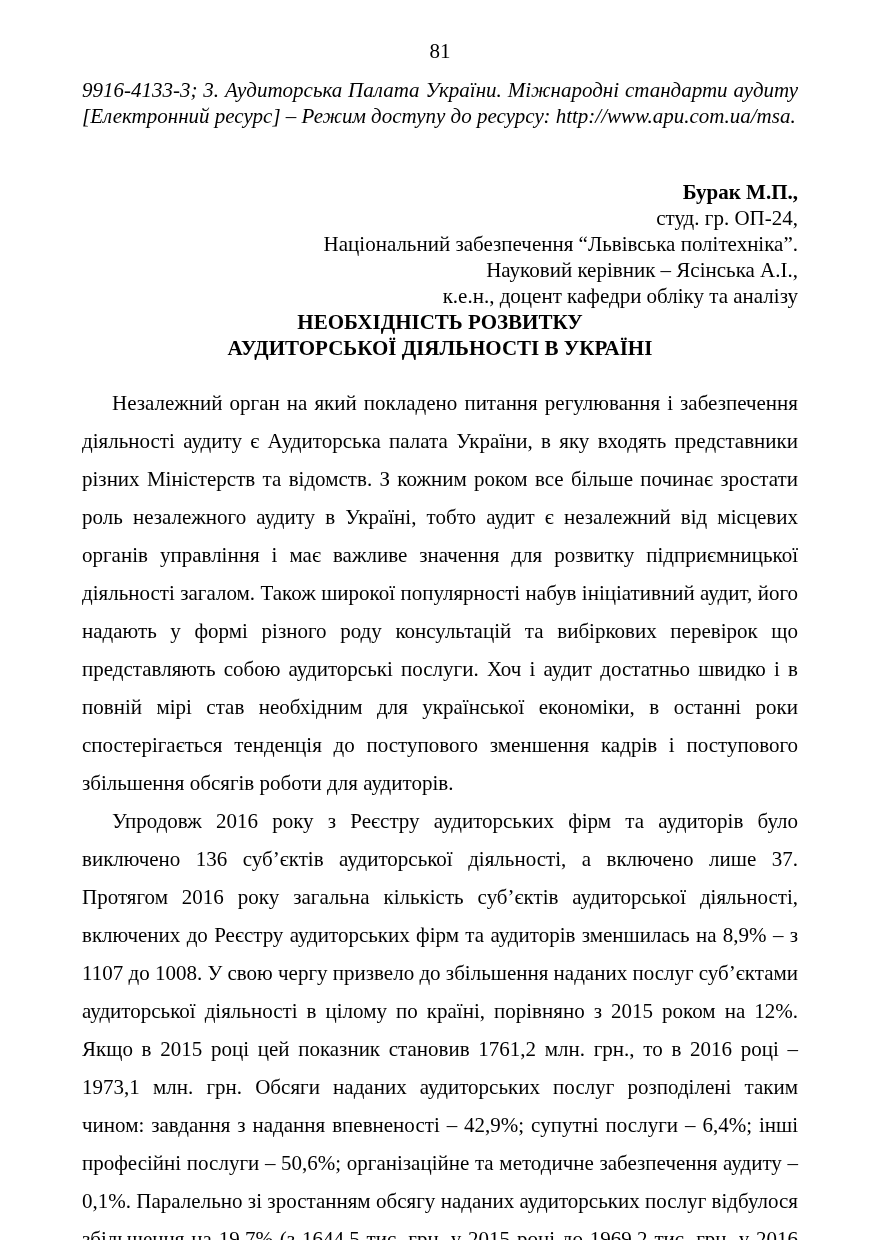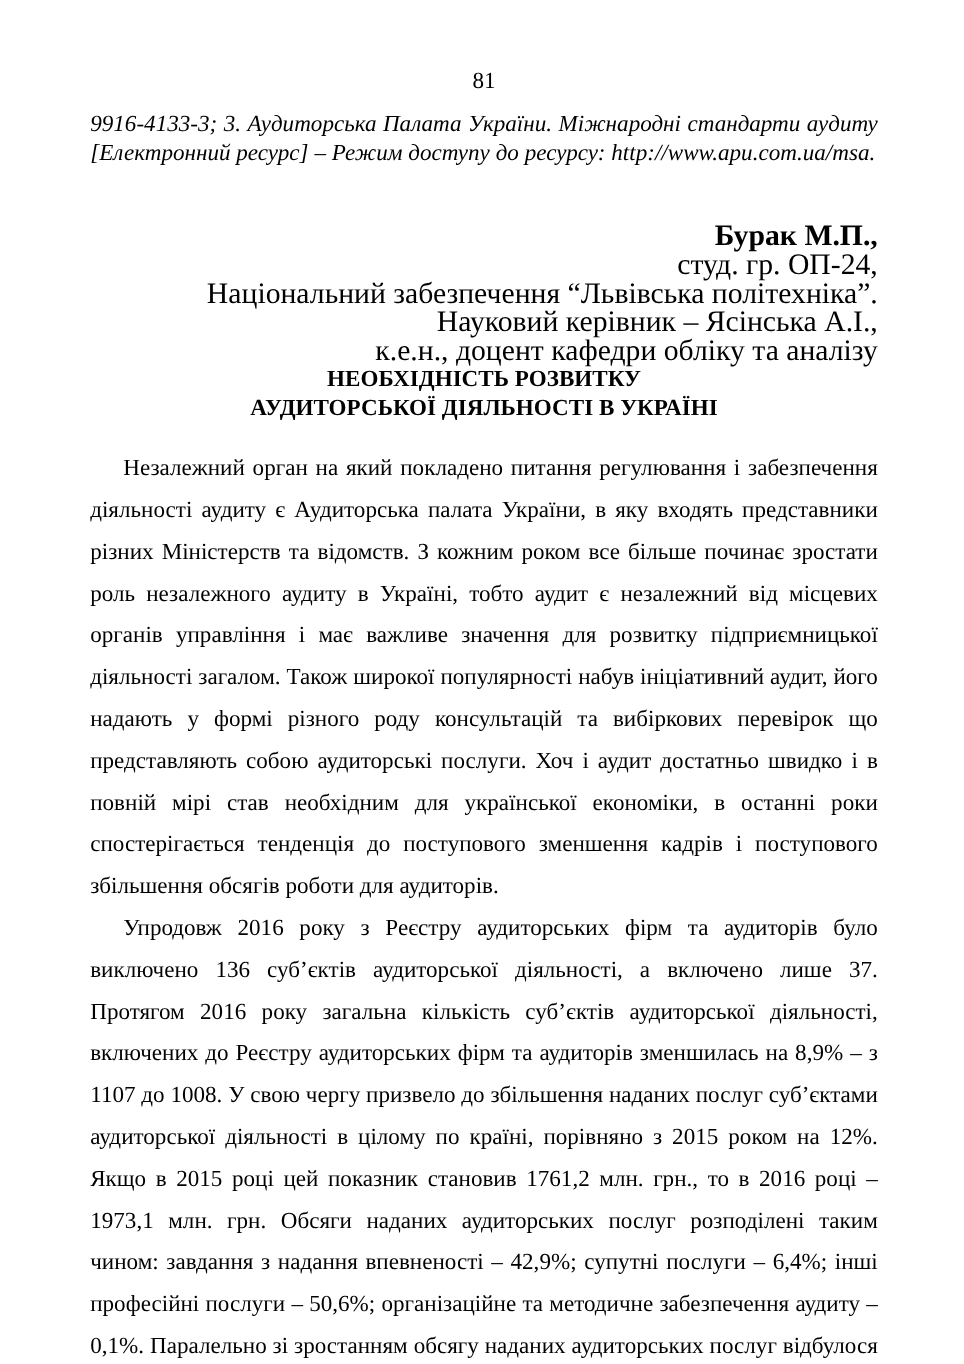--- a/index.html
+++ b/index.html
@@ -10,38 +10,38 @@
     width: 876px;
     height: 1240px;
     font-family: "Liberation Serif", "DejaVu Serif", serif;
     color: #000000;
     overflow: hidden;
   }
   .page {
     width: 876px;
     height: 936px;
     background: #ffffff;
-    padding: 60px 78px 0 82px;
+    padding: 38px 78px 0 82px;
   }
   .page-number {
     text-align: center;
     font-size: 21px;
     line-height: 26px;
   }
   .reference {
     margin-top: 13px;
     font-style: italic;
     font-size: 21px;
     line-height: 26px;
     text-align: justify;
   }
   .author-block {
     margin-top: 50px;
     text-align: right;
-    font-size: 27px;
+    font-size: 21px;
     line-height: 26px;
   }
   .author-name {
     font-weight: bold;
   }
   .title-block {
     text-align: center;
     font-weight: bold;
     font-size: 21px;
     line-height: 26px;

